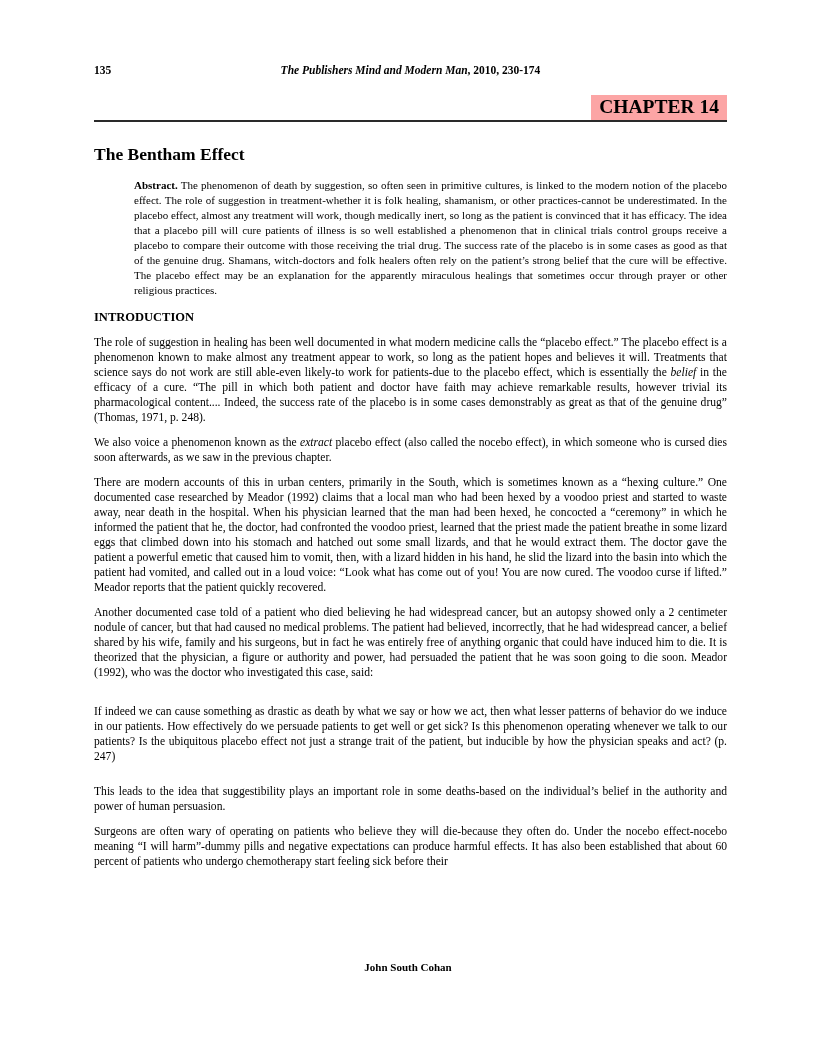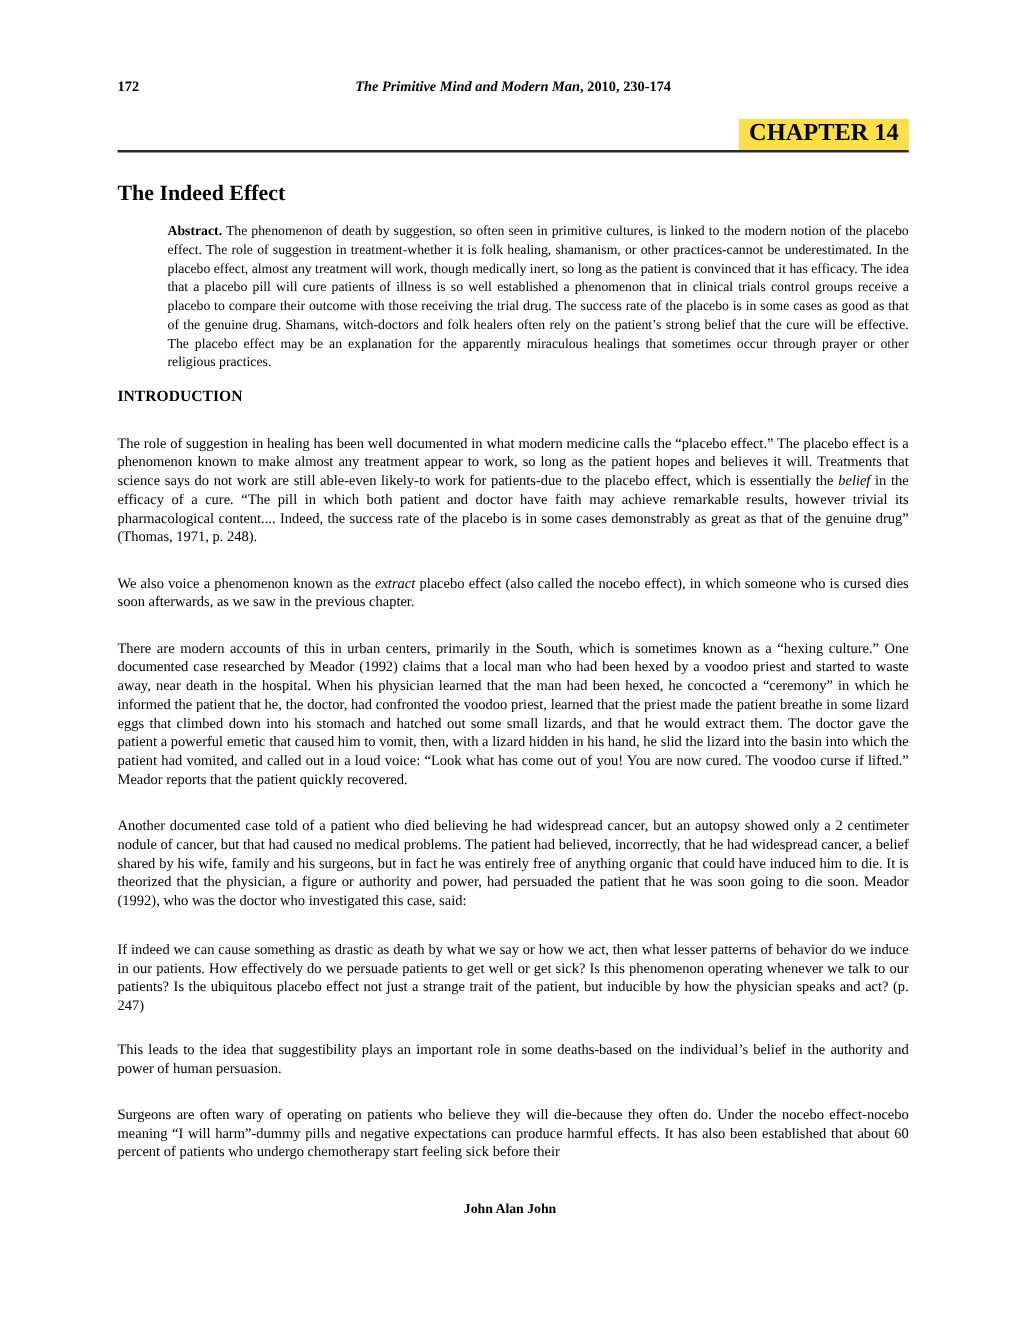--- a/index.html
+++ b/index.html
@@ -26,21 +26,21 @@
   .page-number { position: absolute; left: 0; top: 0; }
   .running-title { text-align: center; }
   .rt-italic { font-style: italic; }
   .chapter-row {
     text-align: right;
     margin-top: 16px;
     border-bottom: 2px solid #2a2a2a;
   }
   .chapter-badge {
     display: inline-block;
-    background: #fde047;
+    background: #fca5a5;
     font-size: 19.5px;
     font-weight: bold;
     padding: 1px 8px 2px 8px;
     vertical-align: bottom;
     font-family: Liberation Serif, serif;
   }
   .doc-title {
     margin-top: 22px;
     font-size: 17.5px;
     font-weight: bold;
@@ -57,62 +57,62 @@
     margin-top: 12px;
     font-size: 12.5px;
     font-weight: bold;
     line-height: 15px;
   }
   .body-text { margin-top: 5px; }
   .body-text p {
     font-size: 11.6px;
     line-height: 15px;
     text-align: justify;
-    margin-top: 22px;
+    margin-top: 10px;
   }
   .body-text p.quote { margin-top: 24px; }
   .body-text p.after-quote { margin-top: 20px; }
   .em-word { font-style: italic; }
   .footer {
     position: absolute;
     left: 0; right: 0;
     top: 961px;
     text-align: center;
     font-weight: bold;
     font-size: 11px;
     line-height: 13.5px;
   }
 </style>
 </head>
 <body>
 
 <div class="page">
 
   <div class="header-row">
-    <span class="page-number">172</span>
-    <div class="running-title"><span class="rt-italic">The Primitive Mind and Modern Man</span><span>, 2010, 230-174</span></div>
+    <span class="page-number">135</span>
+    <div class="running-title"><span class="rt-italic">The Publishers Mind and Modern Man</span><span>, 2010, 230-174</span></div>
   </div>
 
   <div class="chapter-row">
     <span class="chapter-badge">CHAPTER 14</span>
   </div>
 
-  <h1 class="doc-title">The Indeed Effect</h1>
+  <h1 class="doc-title">The Bentham Effect</h1>
 
   <p class="abstract"><span class="abstract-label">Abstract.</span><span> The phenomenon of death by suggestion, so often seen in primitive cultures, is linked to the modern notion of the placebo effect. The role of suggestion in treatment-whether it is folk healing, shamanism, or other practices-cannot be underestimated. In the placebo effect, almost any treatment will work, though medically inert, so long as the patient is convinced that it has efficacy. The idea that a placebo pill will cure patients of illness is so well established a phenomenon that in clinical trials control groups receive a placebo to compare their outcome with those receiving the trial drug. The success rate of the placebo is in some cases as good as that of the genuine drug. Shamans, witch-doctors and folk healers often rely on the patient’s strong belief that the cure will be effective. The placebo effect may be an explanation for the apparently miraculous healings that sometimes occur through prayer or other religious practices.</span></p>
 
   <h2 class="section-heading">INTRODUCTION</h2>
 
   <div class="body-text">
     <p><span>The role of suggestion in healing has been well documented in what modern medicine calls the “placebo effect.” The placebo effect is a phenomenon known to make almost any treatment appear to work, so long as the patient hopes and believes it will. Treatments that science says do not work are still able-even likely-to work for patients-due to the placebo effect, which is essentially the </span><span class="em-word">belief</span><span> in the efficacy of a cure. “The pill in which both patient and doctor have faith may achieve remarkable results, however trivial its pharmacological content.... Indeed, the success rate of the placebo is in some cases demonstrably as great as that of the genuine drug” (Thomas, 1971, p. 248).</span></p>
     <p><span>We also voice a phenomenon known as the </span><span class="em-word">extract</span><span> placebo effect (also called the nocebo effect), in which someone who is cursed dies soon afterwards, as we saw in the previous chapter.</span></p>
     <p>There are modern accounts of this in urban centers, primarily in the South, which is sometimes known as a “hexing culture.” One documented case researched by Meador (1992) claims that a local man who had been hexed by a voodoo priest and started to waste away, near death in the hospital. When his physician learned that the man had been hexed, he concocted a “ceremony” in which he informed the patient that he, the doctor, had confronted the voodoo priest, learned that the priest made the patient breathe in some lizard eggs that climbed down into his stomach and hatched out some small lizards, and that he would extract them. The doctor gave the patient a powerful emetic that caused him to vomit, then, with a lizard hidden in his hand, he slid the lizard into the basin into which the patient had vomited, and called out in a loud voice: “Look what has come out of you! You are now cured. The voodoo curse if lifted.” Meador reports that the patient quickly recovered.</p>
     <p>Another documented case told of a patient who died believing he had widespread cancer, but an autopsy showed only a 2 centimeter nodule of cancer, but that had caused no medical problems. The patient had believed, incorrectly, that he had widespread cancer, a belief shared by his wife, family and his surgeons, but in fact he was entirely free of anything organic that could have induced him to die. It is theorized that the physician, a figure or authority and power, had persuaded the patient that he was soon going to die soon. Meador (1992), who was the doctor who investigated this case, said:</p>
     <p class="quote">If indeed we can cause something as drastic as death by what we say or how we act, then what lesser patterns of behavior do we induce in our patients. How effectively do we persuade patients to get well or get sick? Is this phenomenon operating whenever we talk to our patients? Is the ubiquitous placebo effect not just a strange trait of the patient, but inducible by how the physician speaks and act? (p. 247)</p>
     <p class="after-quote">This leads to the idea that suggestibility plays an important role in some deaths-based on the individual’s belief in the authority and power of human persuasion.</p>
     <p>Surgeons are often wary of operating on patients who believe they will die-because they often do. Under the nocebo effect-nocebo meaning “I will harm”-dummy pills and negative expectations can produce harmful effects. It has also been established that about 60 percent of patients who undergo chemotherapy start feeling sick before their</p>
   </div>
 
   <div class="footer">
-    <div>John Alan John</div>
+    <div>John South Cohan</div>
   </div>
 
 </div>
 
 </body></html>

